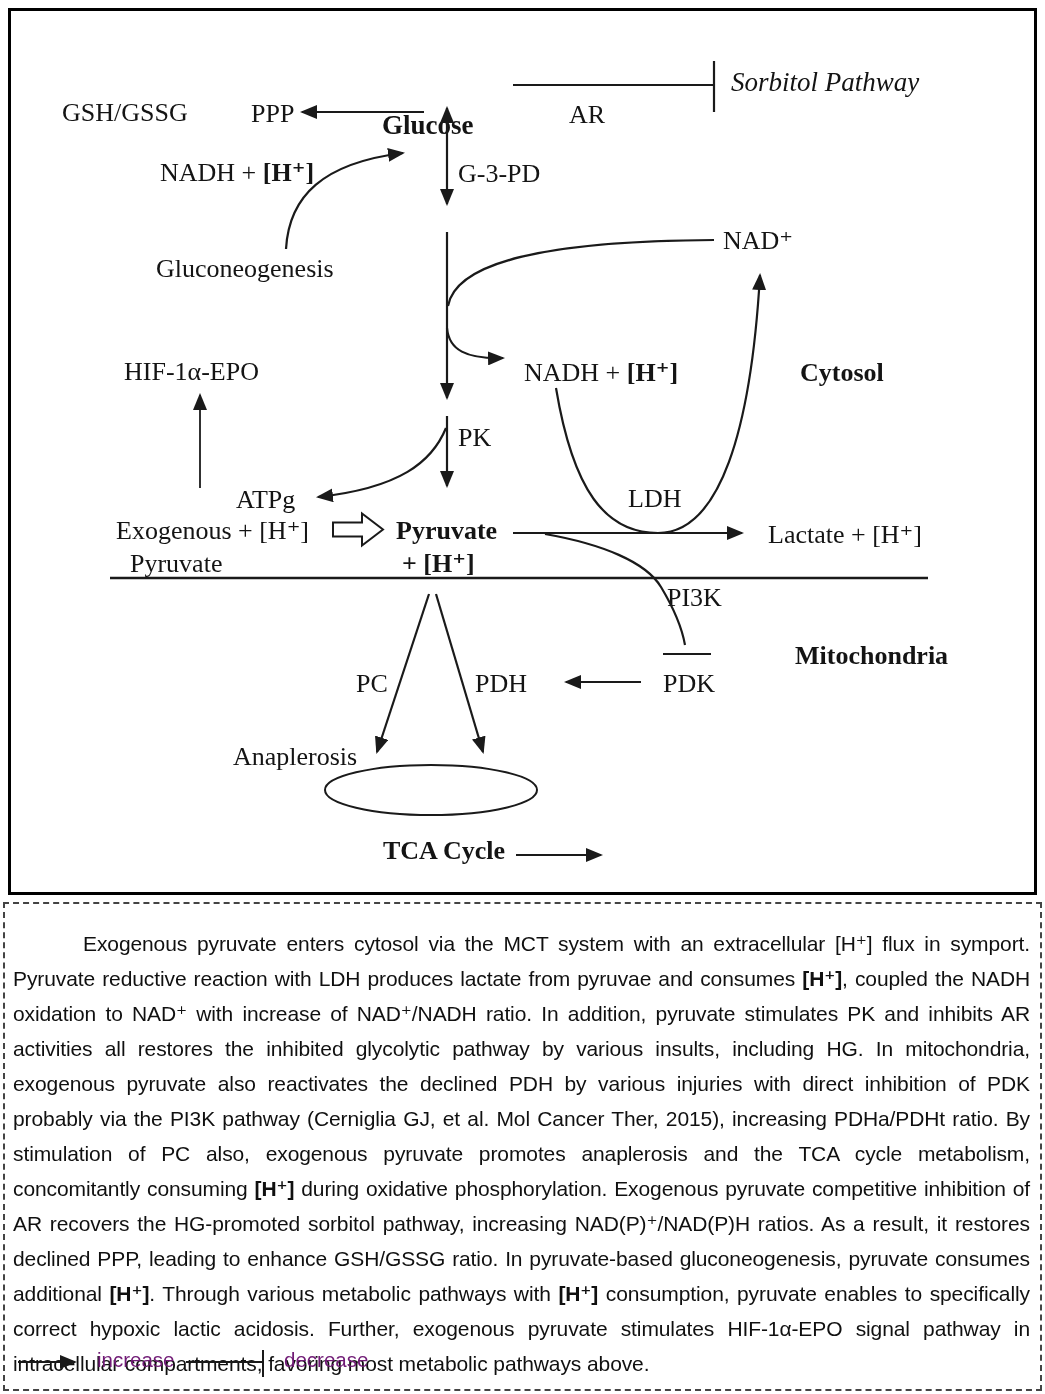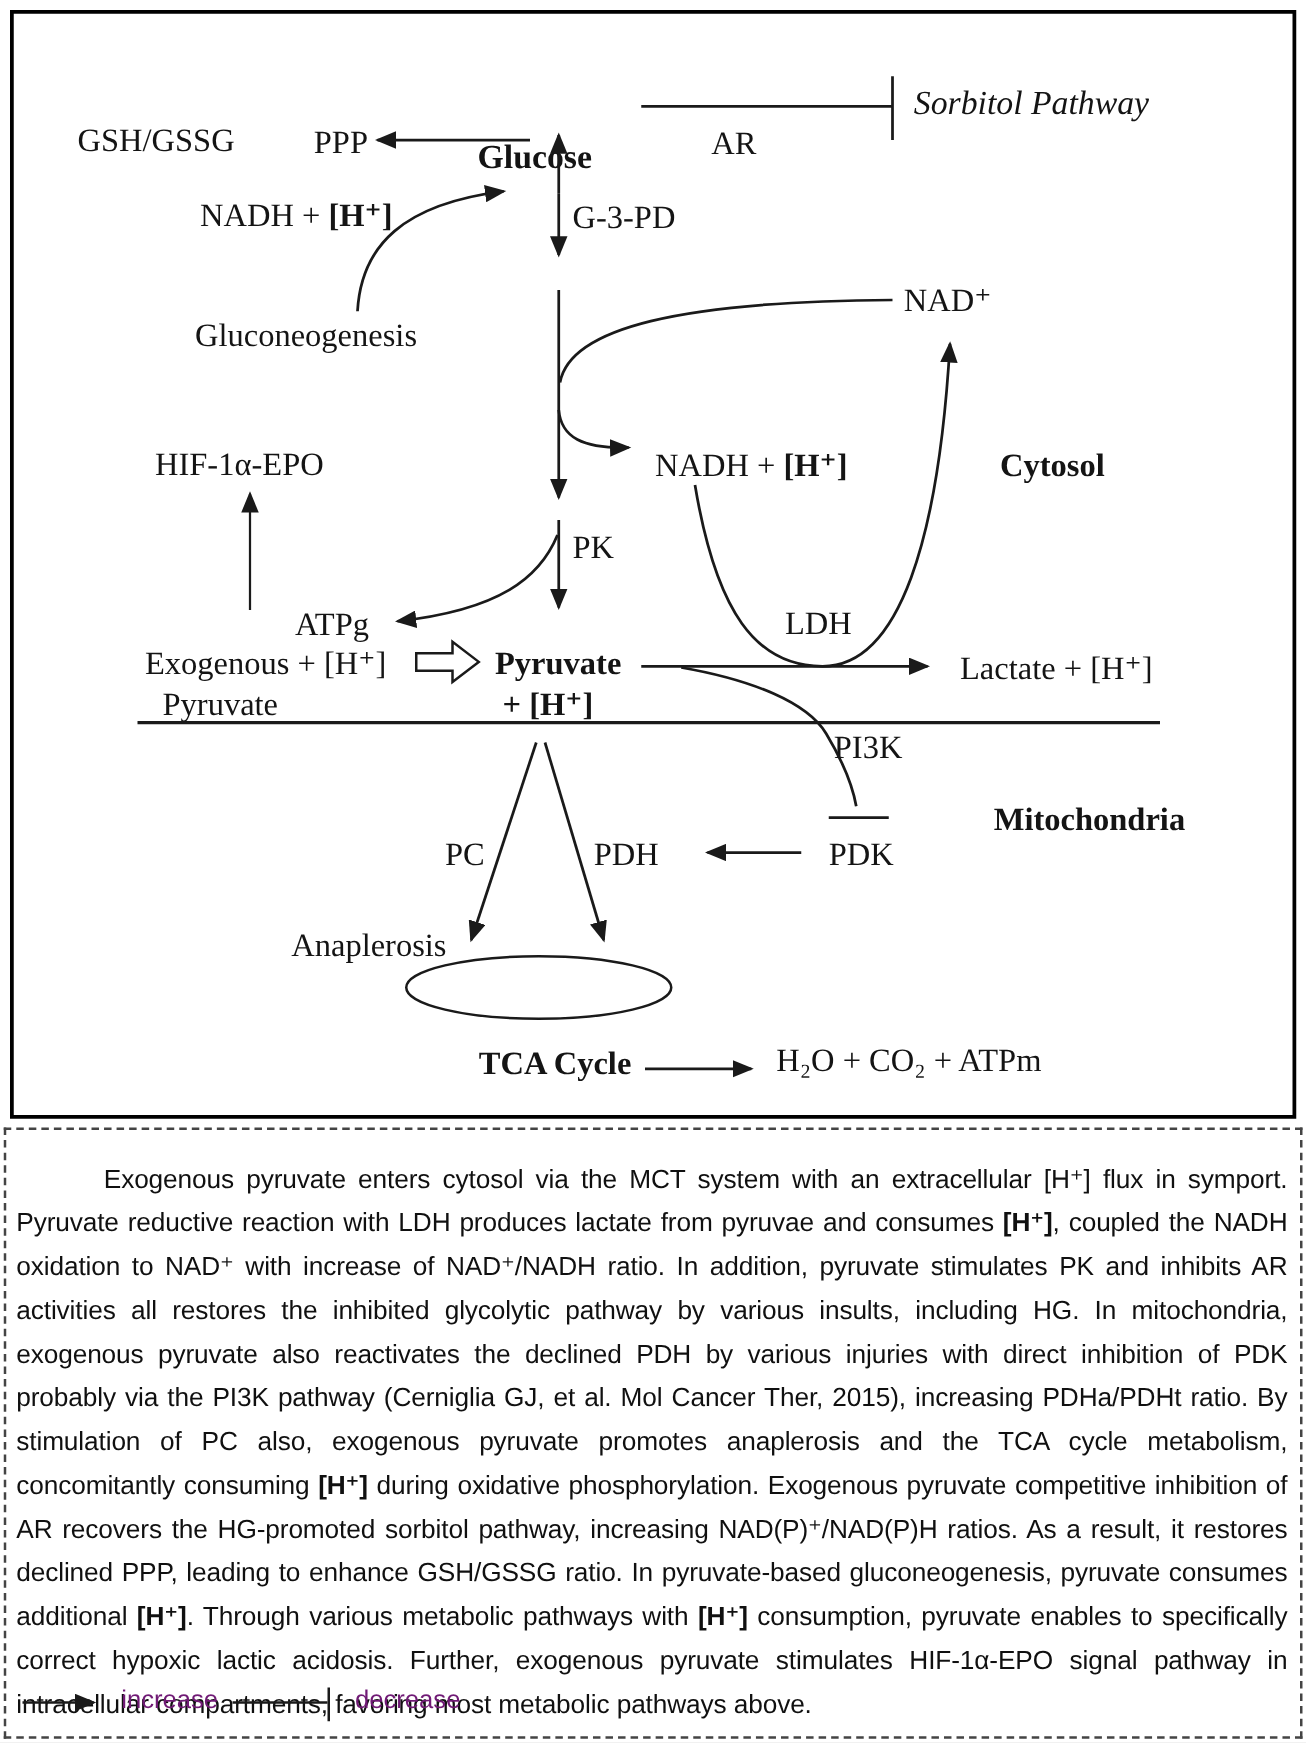--- a/index.html
+++ b/index.html
@@ -50,21 +50,20 @@
   <div class="lbl bold" style="left:396px;top:516px;">Pyruvate</div>
   <div class="lbl bold" style="left:402px;top:549px;">+ [H⁺]</div>
   <div class="lbl" style="left:768px;top:520px;">Lactate + [H⁺]</div>
   <div class="lbl" style="left:667px;top:583px;">PI3K</div>
   <div class="lbl" style="left:356px;top:669px;">PC</div>
   <div class="lbl" style="left:475px;top:669px;">PDH</div>
   <div class="lbl" style="left:663px;top:669px;">PDK</div>
   <div class="lbl bold" style="left:795px;top:641px;">Mitochondria</div>
   <div class="lbl" style="left:233px;top:742px;">Anaplerosis</div>
   <div class="lbl bold" style="left:383px;top:836px;">TCA Cycle</div>
-  <div class="lbl" style="left:621px;top:834px;">H₂O + CO₂ + ATPm</div>
 
   <div class="legend-label" style="left:97px;top:1348px;">increase</div>
   <div class="legend-label" style="left:284px;top:1348px;">decrease</div>
 
   <svg class="overlay" viewBox="0 0 1045 1394">
     <defs>
       <marker id="ah" markerUnits="userSpaceOnUse" markerWidth="18" markerHeight="14" refX="15" refY="7" orient="auto">
         <path d="M0,0 L17,7 L0,14 Z" fill="#1a1a1a"></path>
       </marker>
     </defs>

